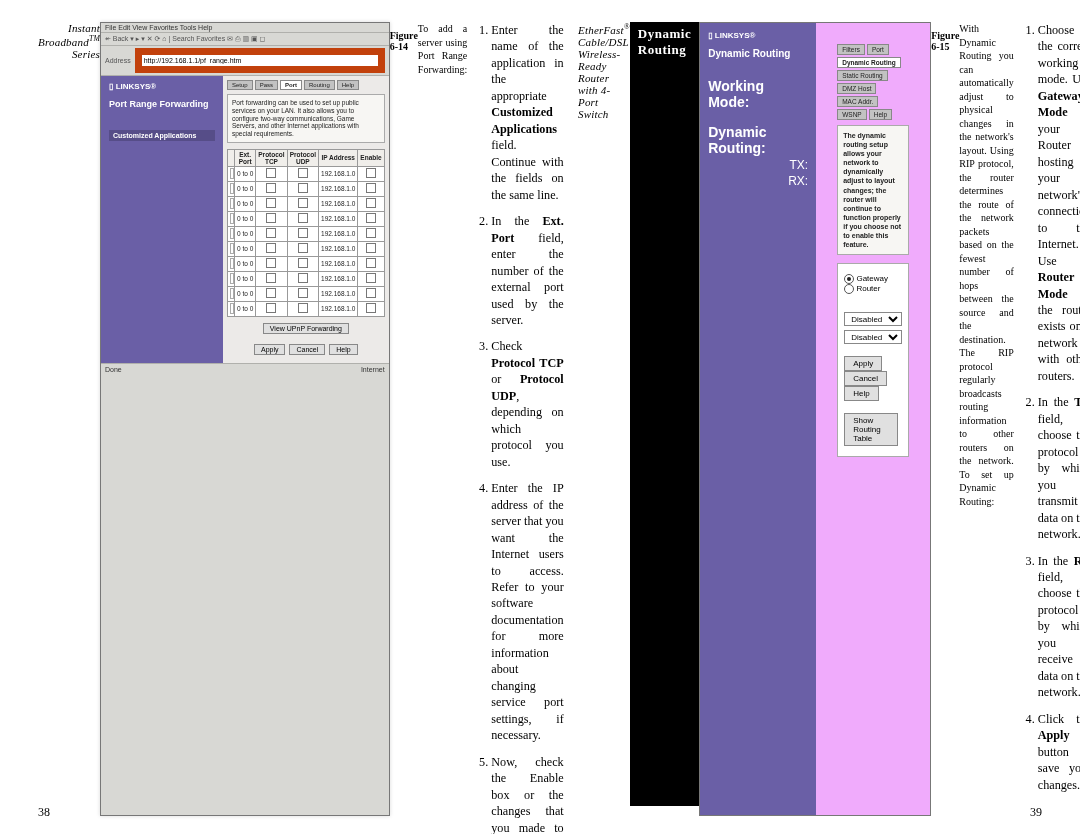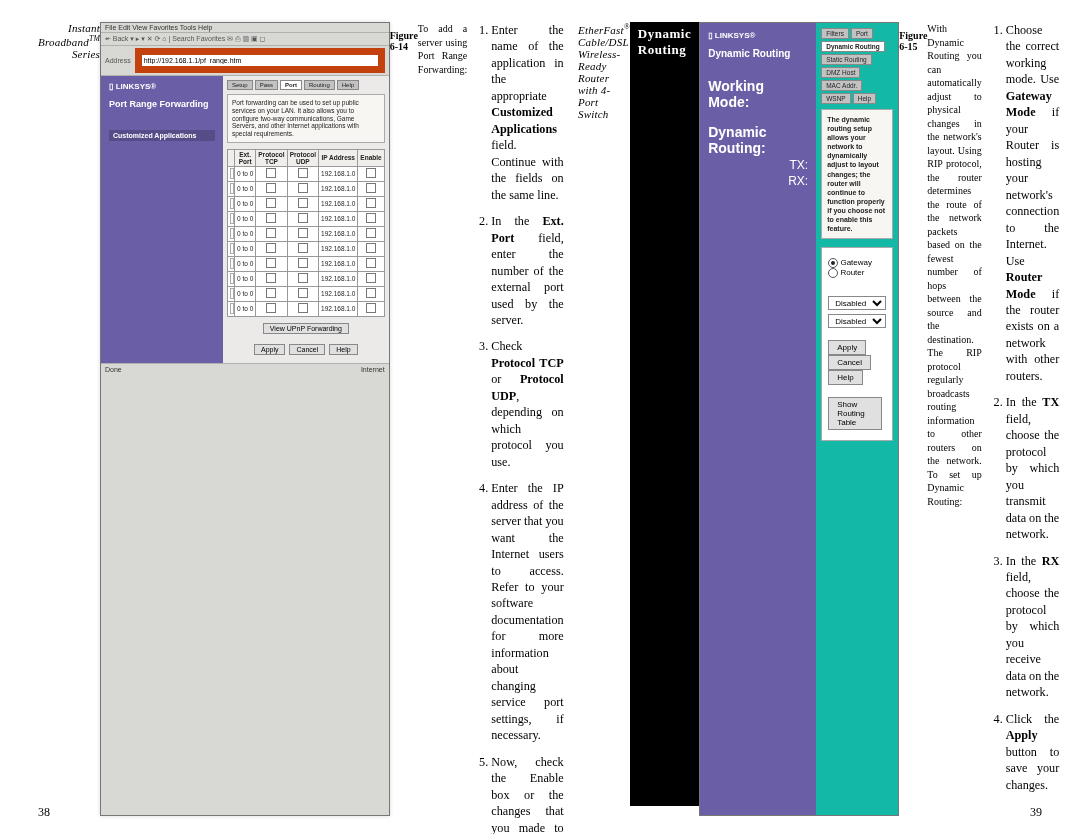--- a/index.html
+++ b/index.html
@@ -163,22 +163,22 @@
     width:100px;
     color:#fff;
     padding:8px 8px 12px 8px;
   }
   .fig15 .brand { font-weight:bold; font-size:8px; margin-bottom:8px; }
   .fig15 .sec-title { font-weight:bold; font-size:10px; line-height:1.2; margin-bottom:18px; }
   .fig15 .lbl { font-size:14px; font-weight:bold; margin-top:8px; text-align:left; }
   .fig15 .lbl-sub { font-size:12px; text-align:right; margin-top:2px; }
   .fig15 .main {
     flex:1;
-    background:#14b8a6;
-    padding:5px;
+    background:#f0abfc;
+    padding:21px;
   }
   .fig15 .tabrow { display:flex; gap:2px; margin-bottom:5px; flex-wrap:wrap; }
   .fig15 .tab { background:#c2c2c2; border:1px solid #888; padding:1px 4px; font-size:6.5px; color:#222; }
   .fig15 .tab.active { background:#fff; font-weight:bold; }
   .fig15 .desc { font-size:7px; color:#222; border:1px solid #aaa; background:#f7f6f3; padding:5px; margin-bottom:8px; line-height:1.3; font-weight:bold; }
   .fig15 .form-panel { background:#fff; border:1px solid #aaa; padding:6px 6px 10px 6px; }
   .fig15 .form-row { font-size:8px; margin:4px 0; }
   .fig15 .radio { width:8px; height:8px; border:1px solid #555; border-radius:50%; display:inline-block; background:#fff; vertical-align:middle; position:relative; }
   .fig15 .radio.checked::after { content:""; position:absolute; width:4px; height:4px; background:#222; border-radius:50%; left:2px; top:2px; }
   .fig15 select {

